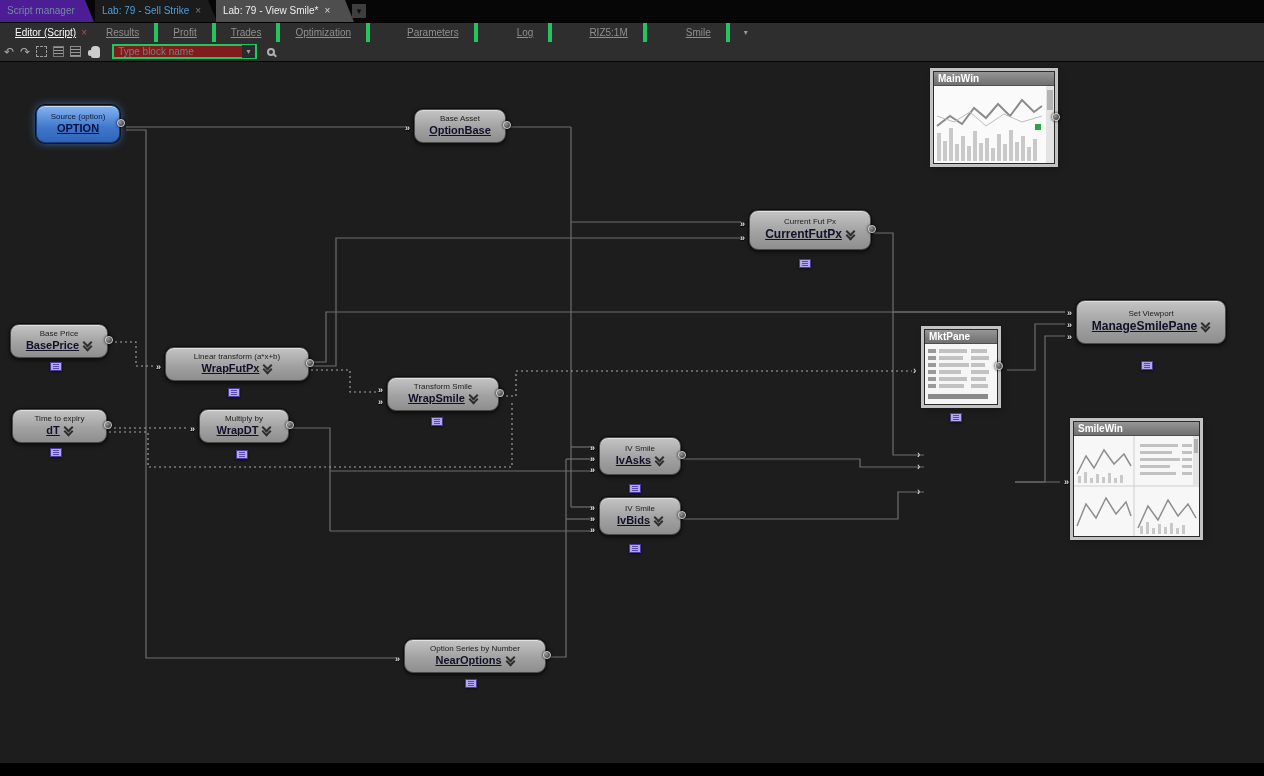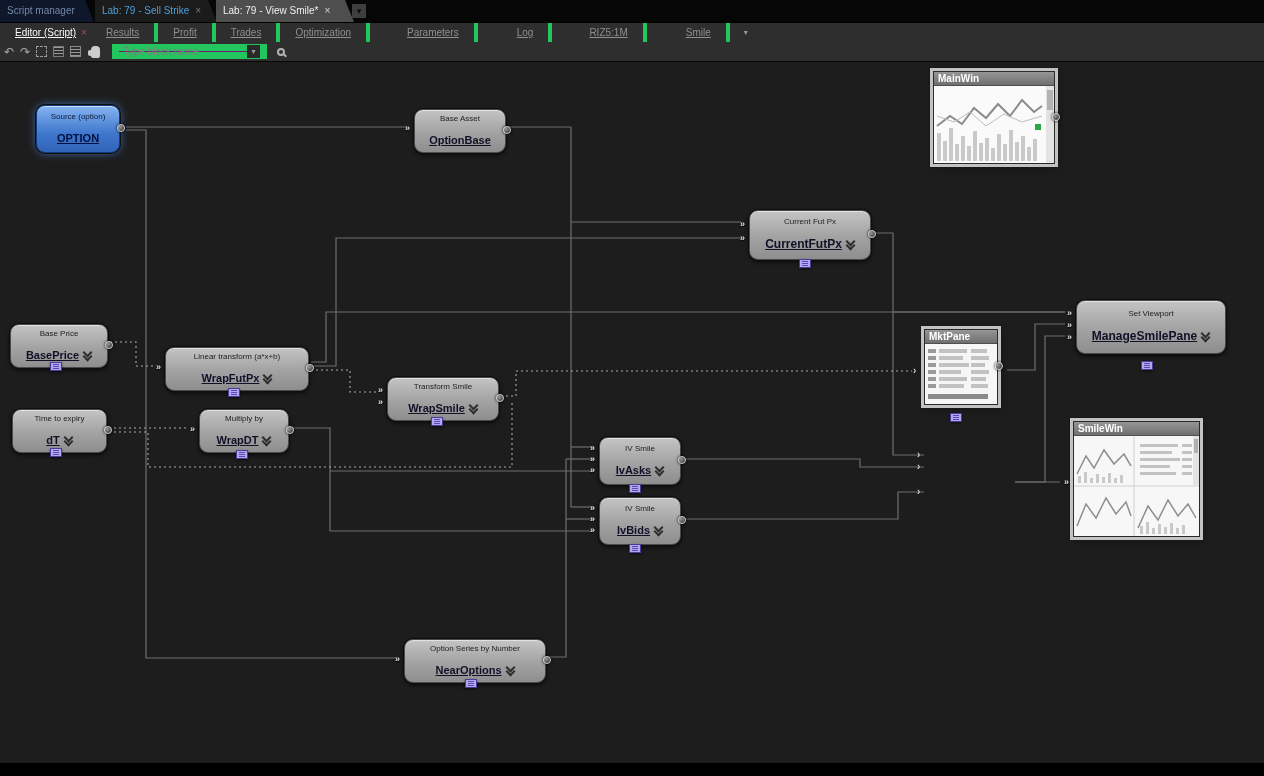--- a/index.html
+++ b/index.html
@@ -5,21 +5,21 @@
   * { margin:0; padding:0; box-sizing:border-box; }
   html,body { width:1264px; height:776px; background:#000; overflow:hidden;
     font-family:"Liberation Sans", sans-serif; }
   .app { position:relative; width:1264px; height:776px; background:#000; }
 
   
   .wtabs { position:absolute; left:0; top:0; width:1264px; height:22px; background:#060606; }
   .wtab { position:absolute; top:0; height:22px; font-size:10px; line-height:22px;
     padding:0 14px 0 7px; white-space:nowrap;
     clip-path:polygon(0 0, calc(100% - 9px) 0, 100% 100%, 0 100%);
-    background:#0f172a; color:#7389a6; }
+    background:#4c1d95; color:#7389a6; }
   .wtab .x { margin-left:6px; color:#7a7a7a; font-size:10px; }
   .wtab.t2 { color:#4f9fd8; background:#1b1b1b; }
   .wtab.active { background:#4e4e4e; color:#efefef; z-index:2; }
   .wtab.active .x { color:#d8d8d8; }
   .wtab-caret { position:absolute; left:352px; top:4px; width:14px; height:14px; background:#3e3e3e;
     color:#0c0c0c; font-size:9px; line-height:14px; text-align:center; }
 
   
   .etabs { position:absolute; left:0; top:22px; width:1264px; height:20px; background:#2e2e2e;
     border-top:1px solid #000; display:flex; align-items:center; }
@@ -37,21 +37,21 @@
   .tico { color:#a8a8a8; font-size:12px; line-height:18px; }
   .tbox { width:11px; height:11px; border:1px dashed #9a9a9a; }
   .tbox.corners { border-style:solid; border-color:#7a7a7a; background:
     repeating-linear-gradient(0deg,#2e2e2e 0 2px,#9a9a9a 2px 3px); }
   .tbox.lines { border:1px solid #8a8a8a;
     background:repeating-linear-gradient(180deg,#2e2e2e 0 2px,#9a9a9a 2px 3px); }
   .hand { width:9px; height:12px; background:#cdcdcd; border-radius:4px 4px 2px 2px; position:relative; margin-left:4px;}
   .hand::after { content:""; position:absolute; left:-3px; bottom:2px; width:4px; height:6px;
     background:#cdcdcd; border-radius:2px; }
   .blocksearch { display:flex; align-items:center; margin-left:6px; height:15px;
-    background:#701a75; border:7px solid #22c55e; }
+    background:#7f1d1d; border:2px solid #22c55e; }
   .blocksearch input { width:128px; height:13px; background:transparent; border:none; outline:none;
     color:#b5b5b5; font-size:10px; padding:0 4px; font-family:"Liberation Sans",sans-serif; }
   .blocksearch input::placeholder { color:#7d7d7d; }
   .bs-caret { width:13px; height:13px; background:#2a2a2a; color:#9a9a9a; font-size:8px;
     line-height:13px; text-align:center; }
   .mag { position:relative; width:8px; height:8px; border:2px solid #b0b0b0; border-radius:50%; margin-left:4px; }
   .mag::after { content:""; position:absolute; width:5px; height:2px; background:#b0b0b0;
     transform:rotate(45deg); right:-4px; bottom:-2px; }
 
   
@@ -61,21 +61,21 @@
   .wd { fill:none; stroke:#a9a9a9; stroke-width:1.1; stroke-dasharray:2 3; }
   .warr { position:absolute; color:#cfcfcf; font-size:10px; font-weight:bold; line-height:10px; }
 
   
   .node { position:absolute; text-align:center; padding:4px 9px 6px;
     background:linear-gradient(180deg,#c4c4c4 0%,#a2a2a2 55%,#8e8e8e 100%);
     border:1px solid #4a4a4a; border-radius:9px; color:#1a1a1a;
     box-shadow:0 0 0 1px #0e0e0e, 0 2px 4px rgba(0,0,0,.7), inset 0 1px 0 rgba(255,255,255,.5); }
   .ntitle { font-size:8px; color:#1d1d1d; white-space:nowrap; }
   .nlabel { font-size:11px; font-weight:bold; text-decoration:underline; color:#101028;
-    white-space:nowrap; display:flex; justify-content:center; align-items:center; gap:4px; margin-top:11px;}
+    white-space:nowrap; display:flex; justify-content:center; align-items:center; gap:4px; margin-top:1px;}
   .node.big .nlabel { font-size:12px; }
   .node.src { background:linear-gradient(180deg,#86b4f2 0%,#3f77cc 60%,#2f63b8 100%);
     border-color:#123a78; padding:6px 9px 8px;
     box-shadow:0 0 0 1px #0e0e0e, 0 0 9px rgba(80,140,230,.75), inset 0 1px 0 rgba(255,255,255,.55); }
   .node.src .nlabel { color:#00103f; }
   .node.src .ntitle { color:#0a1b3a; }
   .dblchev { display:inline-block; width:9px; height:10px; position:relative; }
   .dblchev::before, .dblchev::after { content:""; position:absolute; left:1px; width:5px; height:5px;
     border-right:2px solid #2e2e2e; border-bottom:2px solid #2e2e2e; transform:rotate(45deg); }
   .dblchev::before { top:-1px; } .dblchev::after { top:3px; }

